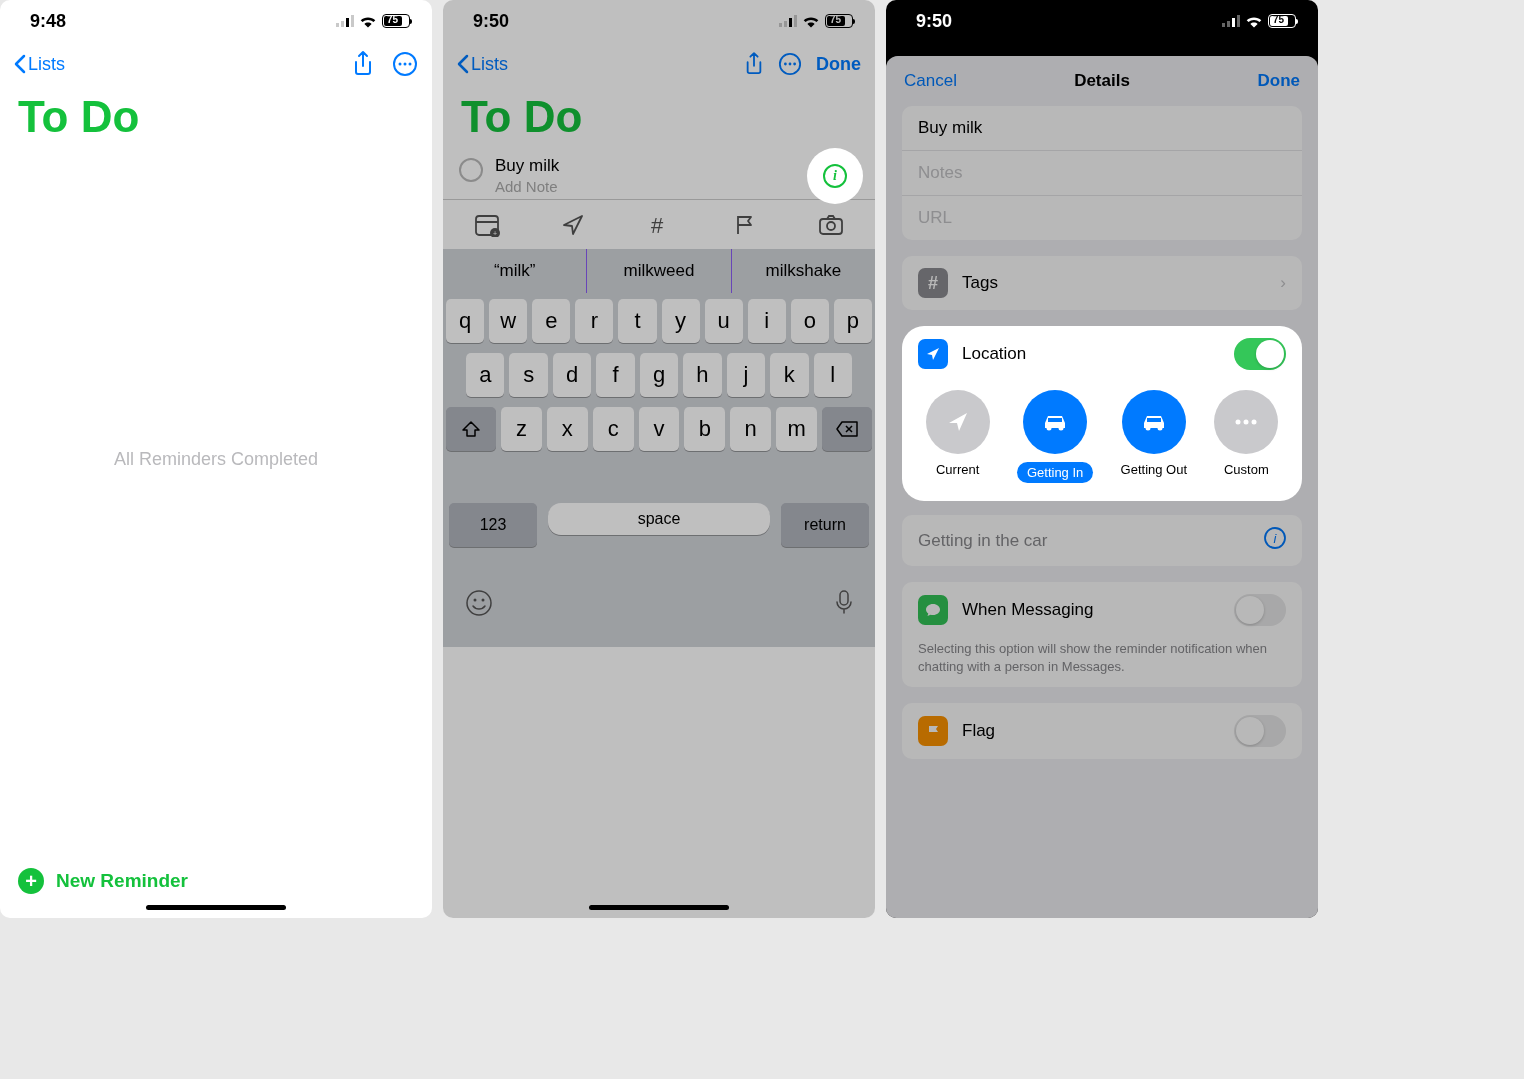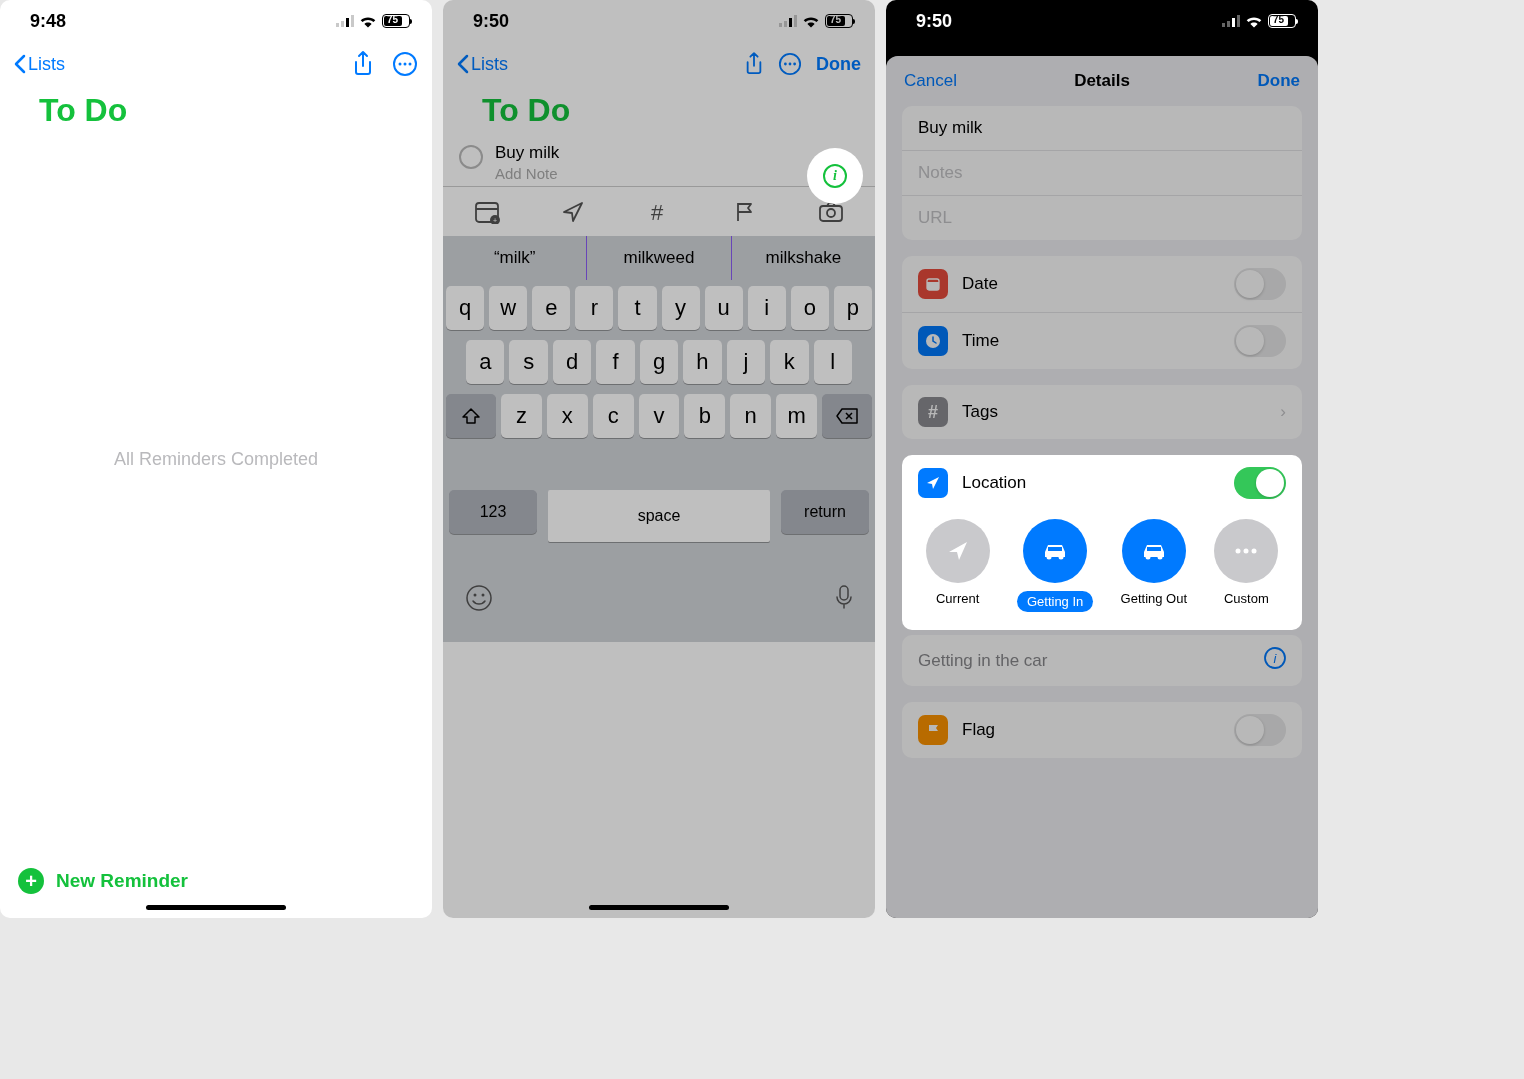--- a/index.html
+++ b/index.html
@@ -12,21 +12,21 @@
   
   
   .nav-bar { height: 44px; display: flex; align-items: center; justify-content: space-between; padding: 0 14px; }
   .nav-left { display: flex; align-items: center; gap: 2px; color: #007aff; font-size: 18px; }
   .nav-right { display: flex; align-items: center; gap: 18px; }
   .nav-right-3 { display: flex; align-items: center; gap: 14px; }
   .done-btn { color: #007aff; font-size: 18px; font-weight: 600; }
   .chevron-left { width: 12px; height: 20px; }
   
   
-  .list-title { font-size: 32px; font-weight: 700; color: #14c13c; padding: 6px 18px 10px; margin-left: 21px; }
+  .list-title { font-size: 44px; font-weight: 700; color: #14c13c; padding: 6px 18px 10px; }
   
   .empty-msg { position: absolute; top: 50%; left: 50%; transform: translate(-50%, -50%); color: #b9b9bc; font-size: 18px; }
   
   .bottom-action { position: absolute; bottom: 24px; left: 18px; display: flex; align-items: center; gap: 12px; color: #14c13c; font-size: 19px; font-weight: 600; }
   .plus-circle { width: 26px; height: 26px; background: #14c13c; border-radius: 50%; display: flex; align-items: center; justify-content: center; color: #fff; font-size: 20px; line-height: 1; }
   .home-indicator { position: absolute; bottom: 8px; left: 50%; transform: translateX(-50%); width: 140px; height: 5px; background: #000; border-radius: 3px; }
   
   
   .dimmed-overlay { position: absolute; inset: 0; background: rgba(0,0,0,0.25); pointer-events: none; z-index: 5; }
   .phone2 .status-bar, .phone2 .nav-bar, .phone2 .list-title, .phone2 .reminder-row, .phone2 .keyboard-area { position: relative; }
@@ -45,21 +45,21 @@
   .kb-suggest { height: 44px; display: flex; background: #d1d4d9; }
   .kb-suggest > div { flex: 1; display: flex; align-items: center; justify-content: center; font-size: 17px; color: #000; border-right: 1px solid #8b5cf6; }
   .kb-suggest > div:last-child { border-right: none; }
   .kb-rows { padding: 6px 3px 4px; }
   .kb-row { display: flex; gap: 5px; margin-bottom: 10px; justify-content: center; }
   .kb-key { background: #fff; border-radius: 5px; height: 44px; flex: 1; display: flex; align-items: center; justify-content: center; font-size: 22px; box-shadow: 0 1px 0 rgba(0,0,0,0.3); }
   .kb-key-special { background: #b0b4bc; color: #000; }
   .kb-key-wide { flex: 0 0 50px; }
   .kb-row-bottom { display: flex; gap: 11px; padding: 16px 3px; margin-bottom: 10px; margin-top: 36px;}
   .kb-num { flex: 0 0 88px; background: #b0b4bc; border-radius: 5px; height: 44px; display: flex; align-items: center; justify-content: center; font-size: 16px; box-shadow: 0 1px 0 rgba(0,0,0,0.3);}
-  .kb-space { flex: 1; background: #fff; border-radius: 2px; height: 52px; display: flex; align-items: center; justify-content: center; font-size: 16px; box-shadow: 0 1px 0 rgba(0,0,0,0.3);}
+  .kb-space { flex: 1; background: #fff; border-radius: 13px; height: 32px; display: flex; align-items: center; justify-content: center; font-size: 16px; box-shadow: 0 1px 0 rgba(0,0,0,0.3);}
   .kb-return { flex: 0 0 88px; background: #b0b4bc; border-radius: 5px; height: 44px; display: flex; align-items: center; justify-content: center; font-size: 16px; box-shadow: 0 1px 0 rgba(0,0,0,0.3);}
   .kb-bottom-icons { display: flex; justify-content: space-between; padding: 12px 22px 30px; }
   
   
   .phone3 { background: #000; }
   .phone3 .status-bar { color: #fff; }
   .sheet { position: absolute; top: 56px; left: 0; right: 0; bottom: 0; background: #f2f2f6; border-radius: 12px 12px 0 0; overflow: hidden; }
   .sheet-dim { position: absolute; inset: 0; background: rgba(0,0,0,0.28); z-index: 3; pointer-events:none; }
   .sheet-nav { height: 50px; display: flex; align-items: center; justify-content: space-between; padding: 0 18px; position: relative; text-align: right; }
   .sheet-nav .cancel { color: #007aff; font-size: 17px; }
@@ -70,21 +70,21 @@
   .card-row { padding: 12px 16px; font-size: 17px; border-bottom: 0.5px solid #e5e5e8; display: flex; align-items: center; }
   .card-row:last-child { border-bottom: none; }
   .placeholder { color: #c5c5c8; }
   .row-icon { width: 30px; height: 30px; border-radius: 7px; margin-right: 14px; display: flex; align-items: center; justify-content: center; flex-shrink: 0; }
   .toggle { width: 52px; height: 32px; background: #e9e9ea; border-radius: 16px; margin-left: auto; position: relative; }
   .toggle.on { background: #34c759; }
   .toggle-knob { position: absolute; width: 28px; height: 28px; background: #fff; border-radius: 50%; top: 2px; left: 2px; box-shadow: 0 1px 3px rgba(0,0,0,0.2); }
   .toggle.on .toggle-knob { left: auto; right: 2px; }
   .chevron-r { margin-left: auto; color: #c5c5c8; }
   
-  .location-card { background: #fff; border-radius: 10px; margin-bottom: 11px; position: relative; z-index: 10; padding-bottom: 18px; text-align: center; }
+  .location-card { background: #fff; border-radius: 22px; margin-bottom: 20px; position: relative; z-index: 10; padding-bottom: 18px; text-align: center; }
   .loc-options { display: flex; justify-content: space-around; padding: 8px 10px 0; }
   .loc-opt { display: flex; flex-direction: column; align-items: center; gap: 8px; }
   .loc-circle { width: 64px; height: 64px; border-radius: 50%; display: flex; align-items: center; justify-content: center; }
   .loc-circle.grey { background: #c9c9cc; color: #fff; }
   .loc-circle.blue { background: #007aff; color: #fff; }
   .loc-label { font-size: 13px; }
   .loc-label.pill { background: #007aff; color: #fff; padding: 3px 10px; border-radius: 12px; font-weight: 500; }
   
   .messaging-desc { padding: 2px 16px 12px; font-size: 13px; color: #8a8a8e; line-height: 1.35; }
   .info-right { margin-left: auto; color: #007aff; }
@@ -318,47 +318,20 @@
       <span class="done">Done</span>
     </div>
     <div class="sheet-content">
       <div class="card">
         <div class="card-row">Buy milk</div>
         <div class="card-row placeholder">Notes</div>
         <div class="card-row placeholder">URL</div>
       </div>
       <div class="card">
         <div class="card-row">
-          <div class="row-icon" style="background:#eb4d3d;">
-            <svg width="16" height="16" viewBox="0 0 16 16">
-                <rect x="2" y="3" width="12" height="11" rx="2" fill="#fff"></rect>
-                <rect x="2" y="3" width="12" height="3" fill="#eb4d3d"></rect>
-                <rect x="2" y="3" width="12" height="11" rx="2" stroke="#fff" stroke-width="1.3" fill="none"></rect>
-              </svg>
-          </div>
-          <span>Date</span>
-          <div class="toggle">
-              <div class="toggle-knob"></div>
-            </div>
-        </div>
-        <div class="card-row">
-          <div class="row-icon" style="background:#007aff;">
-            <svg width="18" height="18" viewBox="0 0 18 18">
-                <circle cx="9" cy="9" r="7" fill="#fff"></circle>
-                <path d="M9 5v4l3 2" stroke="#007aff" stroke-width="1.5" fill="none" stroke-linecap="round"></path>
-              </svg>
-          </div>
-          <span>Time</span>
-          <div class="toggle">
-              <div class="toggle-knob"></div>
-            </div>
-        </div>
-      </div>
-      <div class="card">
-        <div class="card-row">
           <div class="row-icon" style="background:#8e8e93;color:#fff;font-size:18px;font-weight:600;">#</div>
           <span>Tags</span>
           <span class="chevron-r">›</span>
         </div>
       </div>
 
       <div class="location-card">
         <div class="card-row" style="border-bottom:none;">
           <div class="row-icon" style="background:#007aff;">
             <svg width="16" height="16" viewBox="0 0 16 16">
@@ -419,20 +392,34 @@
           <span style="color:#8a8a8e">Getting in the car</span>
           <span class="info-right">
             <svg width="22" height="22" viewBox="0 0 22 22">
                 <circle cx="11" cy="11" r="10" stroke="#007aff" stroke-width="1.8" fill="none"></circle>
                 <text x="11" y="16" font-size="13" font-family="serif" font-style="italic" fill="#007aff" text-anchor="middle">i</text>
               </svg>
           </span>
         </div>
       </div>
 
+      <div class="card">
+        <div class="card-row" style="border-bottom:none;">
+          <div class="row-icon" style="background:#34c759;">
+            <svg width="18" height="16" viewBox="0 0 18 16">
+                <path d="M9 2C5 2 2 4.5 2 7.5c0 1.6.9 3 2.3 4L3.5 14l3-1.3c.8.2 1.6.3 2.5.3 4 0 7-2.5 7-5.5S13 2 9 2z" fill="#fff"></path>
+              </svg>
+          </div>
+          <span>When Messaging</span>
+          <div class="toggle">
+              <div class="toggle-knob"></div>
+            </div>
+        </div>
+        <div class="messaging-desc">Selecting this option will show the reminder notification when chatting with a person in Messages.</div>
+      </div>
 
       <div class="card">
         <div class="card-row">
           <div class="row-icon" style="background:#ff9500;">
             <svg width="14" height="16" viewBox="0 0 14 16">
                 <path d="M3 2v13M3 3h9l-2 3 2 3H3" fill="#fff"></path>
               </svg>
           </div>
           <span>Flag</span>
           <div class="toggle">

